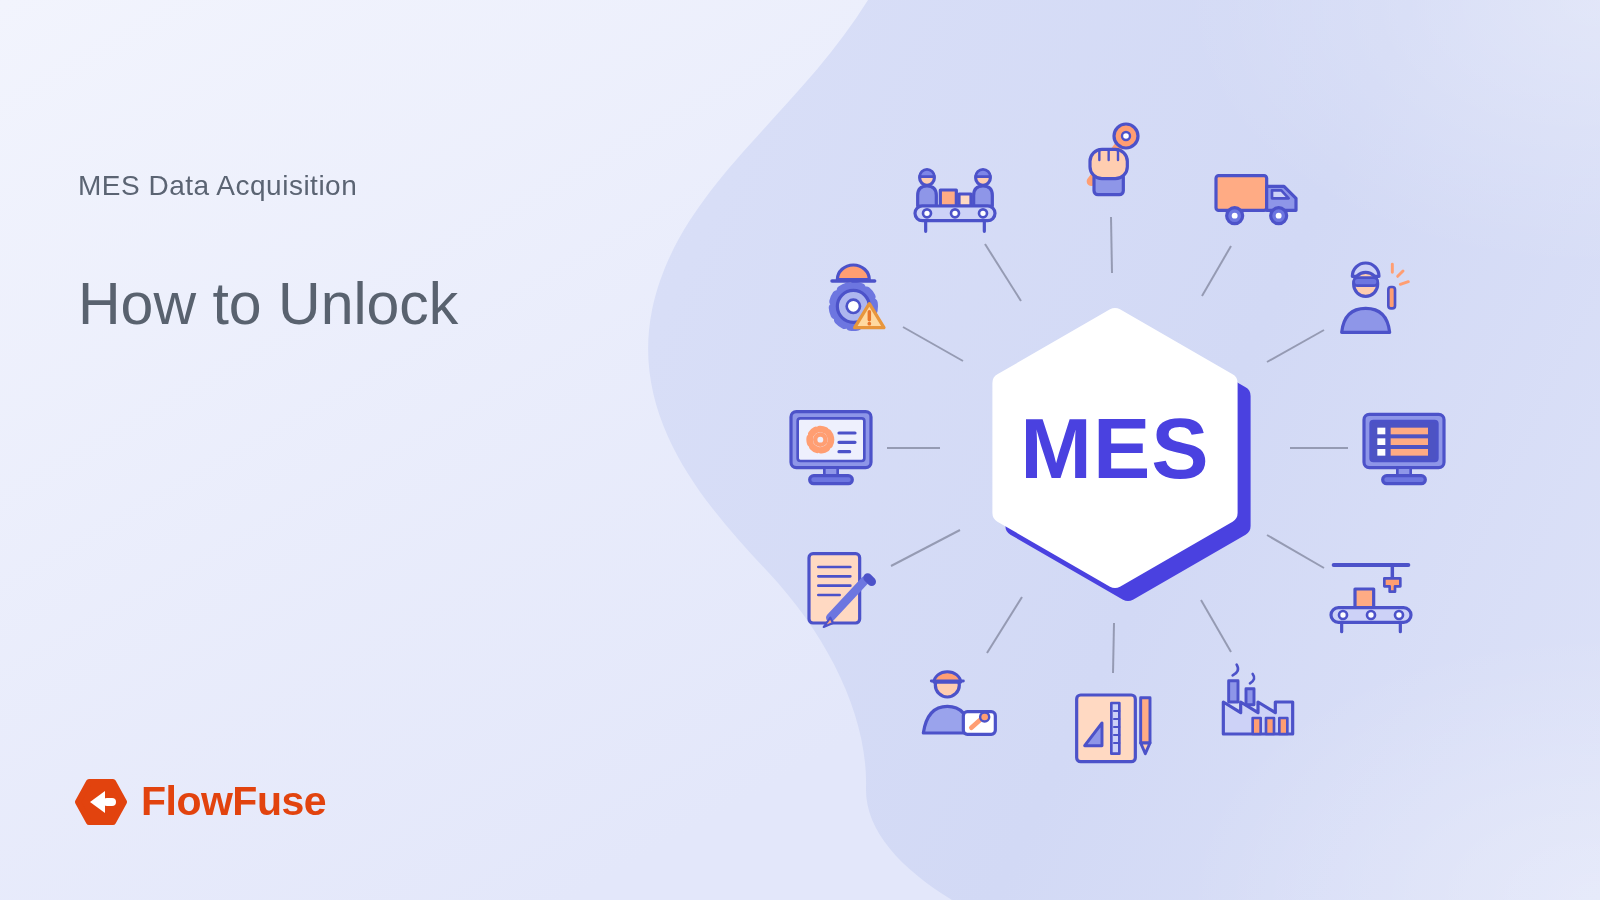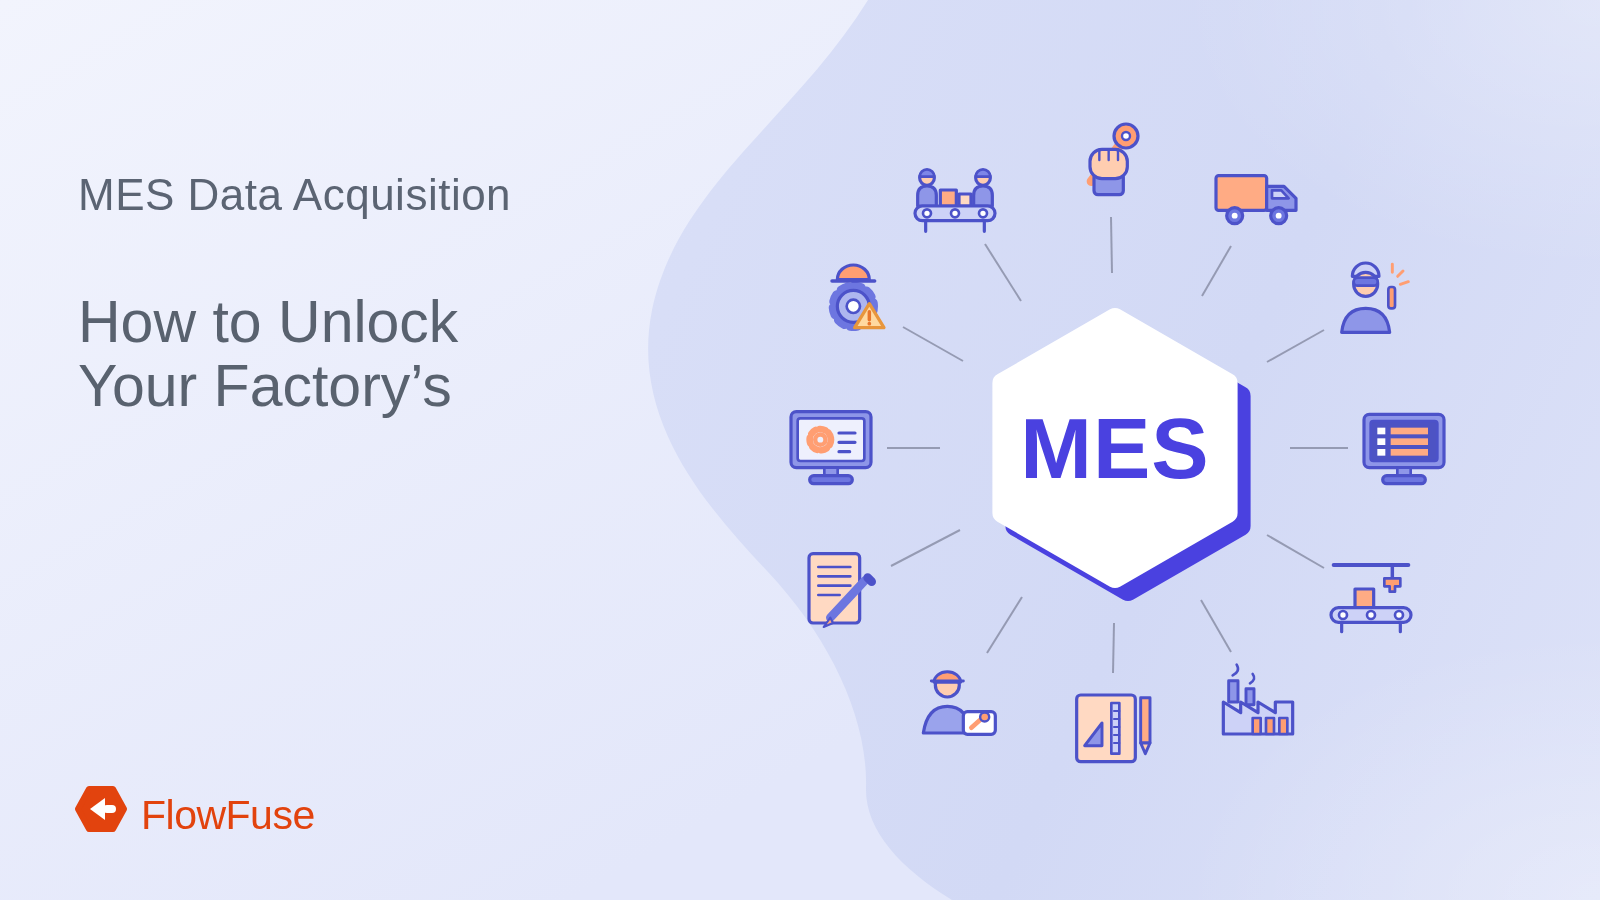--- a/index.html
+++ b/index.html
@@ -8,25 +8,25 @@
     font-family:"Liberation Sans",sans-serif;
     background:linear-gradient(115deg,#e4e8fa 0%,#d8def7 40%,#d2d9f5 70%,#dde2f8 100%);
   }
   .glow{position:absolute;inset:0;pointer-events:none;
     background:
       radial-gradient(700px 450px at 100% 0%, rgba(255,255,255,.30), rgba(255,255,255,0) 60%),
       radial-gradient(700px 450px at 100% 100%, rgba(255,255,255,.28), rgba(255,255,255,0) 60%);
   }
   .bg-svg{position:absolute;left:0;top:0;width:1600px;height:900px;}
   .left-copy{position:absolute;left:78px;top:170px;width:640px;color:#59626f;}
-  .eyebrow{font-size:44px;letter-spacing:.5px;color:#5b6473;}
+  .eyebrow{font-size:28px;letter-spacing:.5px;color:#5b6473;}
   .title{margin-top:70px;font-size:59px;line-height:1.09;font-weight:400;color:#59626f;}
   .title span{display:block;}
   .logo{position:absolute;left:75px;top:778px;display:flex;align-items:center;gap:14px;}
-  .wordmark{font-size:41px;font-weight:400;color:#e2430e;letter-spacing:-0.5px;margin-top:14px;}
+  .wordmark{font-size:41px;font-weight:700;color:#e2430e;letter-spacing:-0.5px;}
   .diagram{position:absolute;inset:0;}
   .spokes{position:absolute;left:0;top:0;width:1600px;height:900px;}
   .hub{position:absolute;left:955px;top:278px;width:320px;height:340px;display:flex;align-items:center;justify-content:center;text-align:right;}
   .hub svg{position:absolute;inset:0;}
   .hub-label{position:relative;z-index:2;font-size:86px;font-weight:700;color:#4a41e0;letter-spacing:1px;}
   .node{position:absolute;width:96px;height:96px;}
   .node svg{width:100%;height:100%;}
 </style>
 </head>
 <body>
@@ -41,21 +41,20 @@
       </linearGradient>
     </defs>
     <path d="M0 0 H868 C795 118 678 186 652 310 C630 420 706 506 768 572 C828 636 868 716 866 788 C865 830 900 868 952 900 H0 Z" fill="url(#lightGrad)"></path>
   </svg>
   <div class="glow"></div>
 
   <div class="left-copy">
     <div class="eyebrow">MES Data Acquisition</div>
     <h1 class="title" style="margin:70px 0 0 0;">
       <span>How to Unlock</span>
-      <span>Your Factory’s</span>
     </h1>
   </div>
 
   <div class="logo">
     <svg width="52" height="46" viewBox="0 0 52 46">
       <polygon points="14,3 38,3 49,23 38,43 14,43 3,23" fill="#e2430e" stroke="#e2430e" stroke-width="6" stroke-linejoin="round"></polygon>
       <path d="M30 12 L15 23 L30 34 Z" fill="#ffffff"></path>
       <rect x="28" y="19" width="13" height="8" rx="4" fill="#ffffff"></rect>
     </svg>
     <span class="wordmark">FlowFuse</span>

